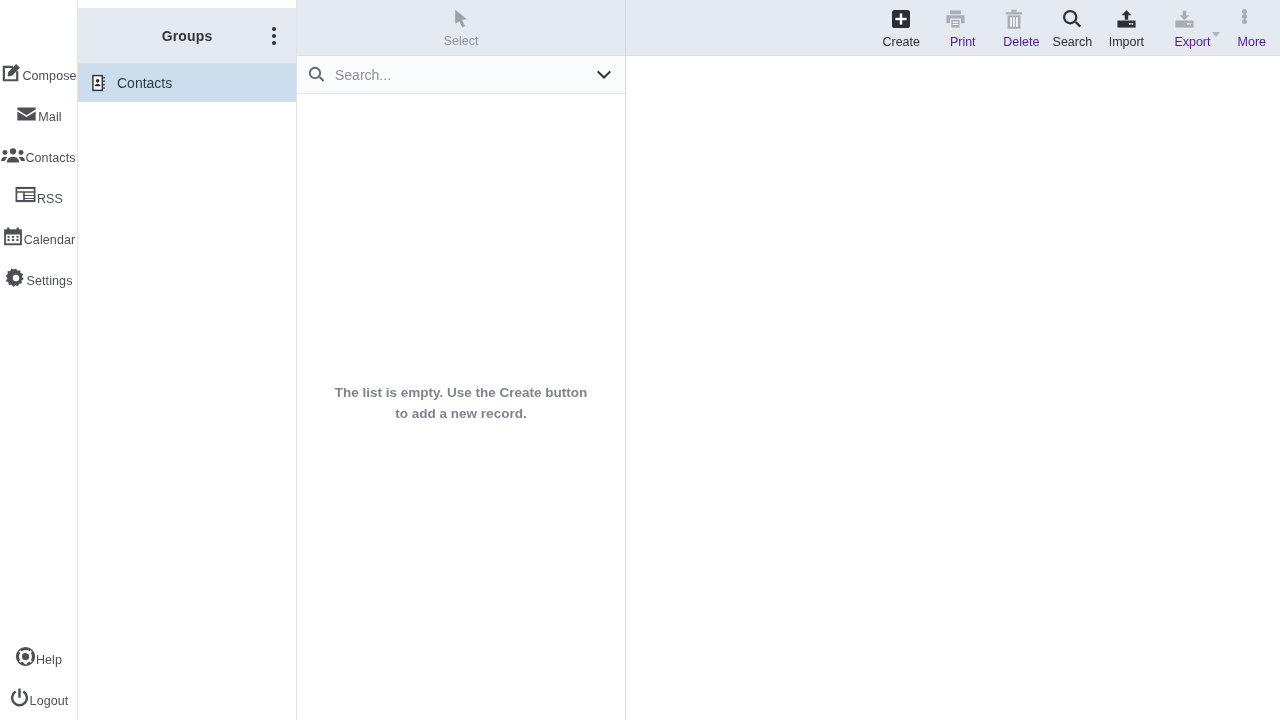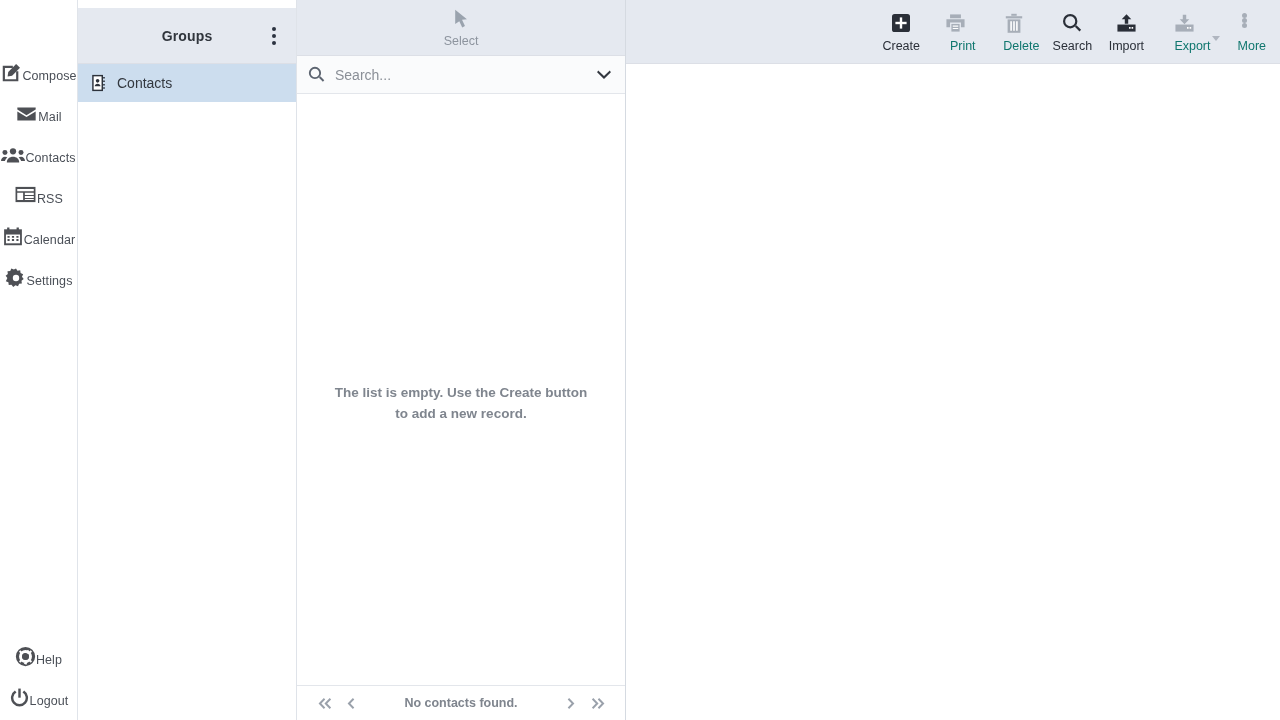--- a/index.html
+++ b/index.html
@@ -227,21 +227,21 @@
   
   .content {
     flex: 1 1 auto;
     height: 720px;
     background: #ffffff;
     display: flex;
     flex-direction: column;
     min-width: 0;
   }
   .content-header {
-    height: 64px;
+    height: 56px;
     flex: none;
     background: #e5e9f0;
     border-bottom: 1px solid #dcdfe6;
     display: flex;
     align-items: center;
     justify-content: flex-end;
     padding-right: 8px;
   }
   .tool {
     display: flex;
@@ -257,21 +257,21 @@
   .tool .t-icon { height: 22px; margin-bottom: 4px; display: block; }
   .tool .t-icon svg { display: block; fill: #2a2f38; }
   .tool .t-label {
     font-size: 12.5px;
     line-height: 14px;
     color: #2a2f38;
     white-space: nowrap;
   }
   .tool.disabled { cursor: default; }
   .tool.disabled .t-icon svg { fill: #a7aeb8; }
-  .tool.disabled .t-label { color: #0f766e; margin-left: 15px; }
+  .tool.disabled .t-label { color: #4c1d95; margin-left: 15px; }
   .tool-arrow {
     position: absolute;
     right: -3px; bottom: 12px;
     width: 0; height: 0;
     border-left: 4.5px solid transparent;
     border-right: 4.5px solid transparent;
     border-top: 5px solid #b0b6c0;
   }
   .dots-icon { display: flex; gap: 3px; align-items: center; height: 22px; }
   .dots-icon i {
@@ -433,45 +433,20 @@
       </span>
     </div>
 
     <div class="list-body">
       <div class="empty-msg">
         <div>The list is empty. Use the Create button</div>
         <div>to add a new record.</div>
       </div>
     </div>
 
-    <div class="list-footer">
-      <span class="pg-btn">
-        <svg width="15" height="13" viewBox="0 0 16 14">
-          <path d="M7.3 1.1l1.5 1.6L4.6 7l4.2 4.3-1.5 1.6L1.6 7z"></path>
-          <path d="M13.6 1.1l1.5 1.6L10.9 7l4.2 4.3-1.5 1.6L7.9 7z"></path>
-        </svg>
-      </span>
-      <span class="pg-btn">
-        <svg width="10" height="13" viewBox="0 0 10 14">
-          <path d="M8.1 1.1l1.5 1.6L5.4 7l4.2 4.3-1.5 1.6L2.4 7z"></path>
-        </svg>
-      </span>
-      <span class="pg-count">No contacts found.</span>
-      <span class="pg-btn">
-        <svg width="10" height="13" viewBox="0 0 10 14">
-          <path d="M1.9 1.1L0.4 2.7 4.6 7l-4.2 4.3 1.5 1.6L7.6 7z"></path>
-        </svg>
-      </span>
-      <span class="pg-btn">
-        <svg width="15" height="13" viewBox="0 0 16 14">
-          <path d="M8.7 1.1L7.2 2.7 11.4 7l-4.2 4.3 1.5 1.6L14.4 7z"></path>
-          <path d="M2.4 1.1L0.9 2.7 5.1 7l-4.2 4.3 1.5 1.6L8.1 7z"></path>
-        </svg>
-      </span>
-    </div>
   </section>
 
   <section class="content">
     <div class="content-header">
 
       <div class="tool">
         <span class="t-icon">
           <svg width="20" height="20" viewBox="0 0 20 20">
             <rect x="1" y="1" width="18" height="18" rx="2.6"></rect>
             <path fill="#ffffff" d="M8.8 4.4h2.4v11.2H8.8z"></path>

